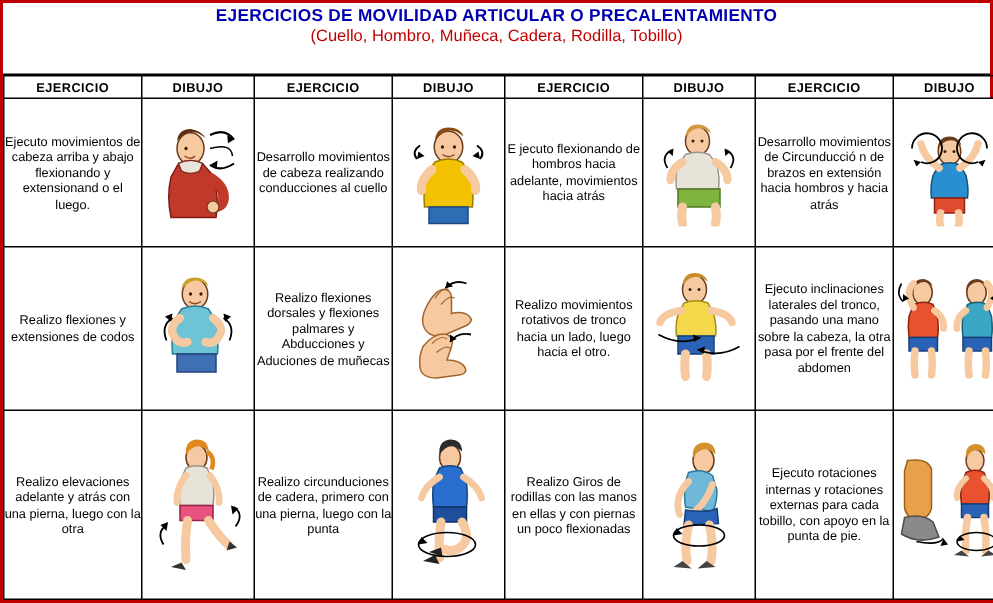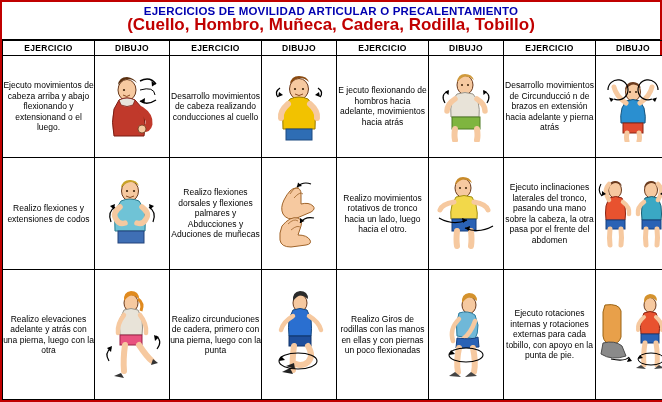--- a/index.html
+++ b/index.html
@@ -17,34 +17,34 @@
     width: 662px;
     height: 402px;
     box-sizing: border-box;
     border: 2px solid #c00000;
     background: #ffffff;
     display: flex;
     flex-direction: column;
   }
   .title-block {
     border-bottom: 1px solid #000000;
-    padding: 3px 0 8px 0;
+    padding: 3px 0 18px 0;
     text-align: center;
     flex: 0 0 auto;
   }
   .title-line1 {
     font-size: 11.5px;
     font-weight: bold;
     color: #0000b0;
     letter-spacing: 0.2px;
     line-height: 13px;
   }
   .title-line2 {
-    font-size: 17px;
-    font-weight: bold;
+    font-size: 11px;
+    font-weight: normal;
     color: #c00000;
     line-height: 13px;
   }
   table.grid {
     border-collapse: collapse;
     width: 100%;
     table-layout: fixed;
     flex: 1 1 auto;
   }
   table.grid td, table.grid th {
@@ -172,21 +172,21 @@
               <rect x="21" y="47" width="28" height="12" fill="#7fb53f" stroke="#4f7a22" stroke-width="1"></rect>
               <path d="M24 59 q-1 7 0 11" stroke="#f6c9a0" stroke-width="6" fill="none" stroke-linecap="round"></path>
               <path d="M46 59 q1 7 0 11" stroke="#f6c9a0" stroke-width="6" fill="none" stroke-linecap="round"></path>
               <path d="M14 33 q-5 -8 3 -12" fill="none" stroke="#000" stroke-width="1.2"></path>
               <path d="M18 20 l-4 2 l3.5 3z" fill="#000"></path>
               <path d="M56 33 q5 -8 -3 -12" fill="none" stroke="#000" stroke-width="1.2"></path>
               <path d="M52 20 l4 2 l-3.5 3z" fill="#000"></path>
             </svg>
           </div>
         </td>
-        <td class="txt">Desarrollo movimientos de Circunducció n de brazos en extensión hacia adelante y pierna atrás</td>
+        <td class="txt">Desarrollo movimientos de Circunducció n de brazos en extensión hacia hombros y hacia atrás</td>
         <td class="pic">
           <div class="figwrap">
             <svg width="70" height="72" viewBox="0 0 70 72">
               <ellipse cx="35" cy="22" rx="7.5" ry="9" fill="#f6c9a0" stroke="#6b3b1e" stroke-width="1"></ellipse>
               <path d="M27 20 q8 -10 16 -2 q-2 -6 -8 -6 q-7 0 -8 8z" fill="#6b3b1e"></path>
               <circle cx="32" cy="22" r="1" fill="#3a2008"></circle>
               <circle cx="38" cy="22" r="1" fill="#3a2008"></circle>
               <path d="M28 31 q7 -3 14 0 l4 7 q2 9 1 15 l-24 0 q-1 -7 1 -15z" fill="#2a8fd0" stroke="#14537c" stroke-width="1"></path>
               <path d="M28 33 q-10 -7 -12 -16" fill="none" stroke="#f6c9a0" stroke-width="5" stroke-linecap="round"></path>
               <path d="M42 33 q10 -7 12 -16" fill="none" stroke="#f6c9a0" stroke-width="5" stroke-linecap="round"></path>

